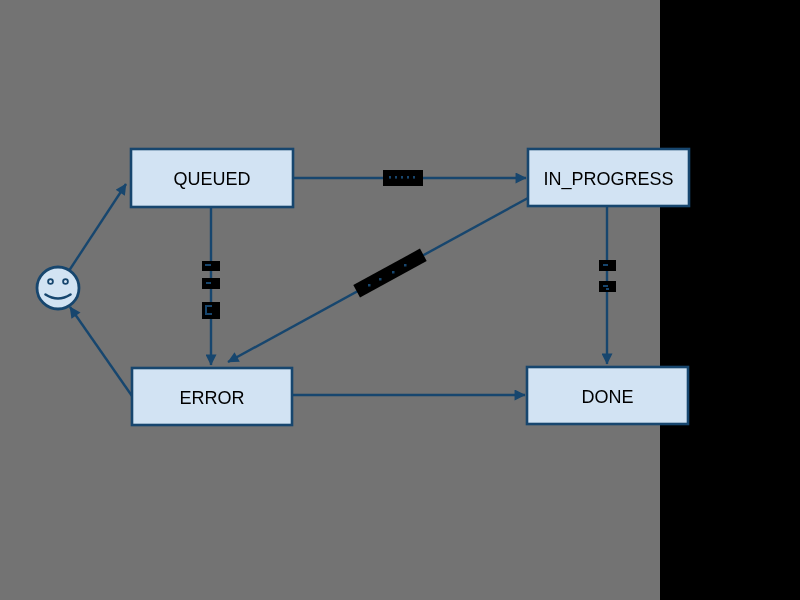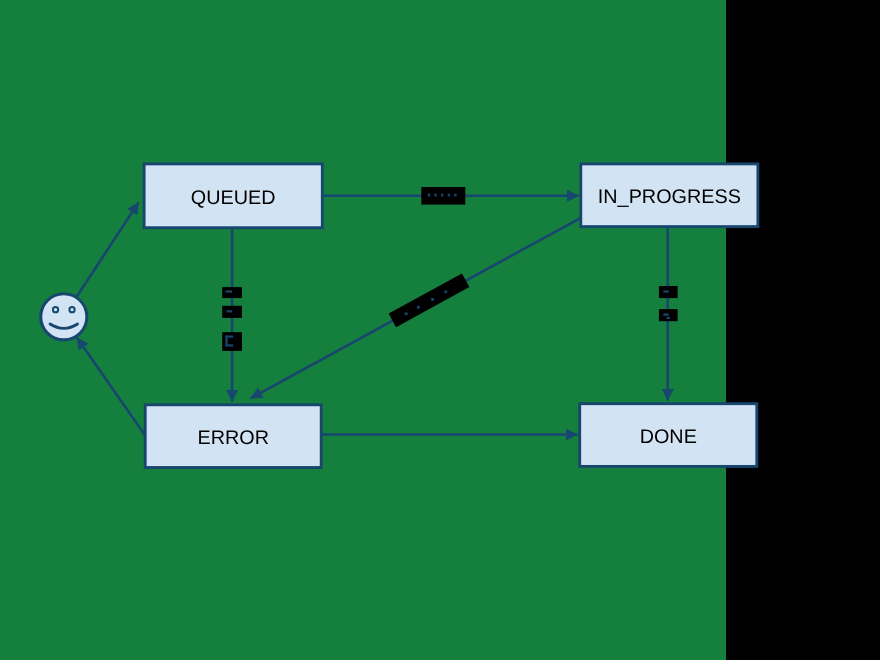--- a/index.html
+++ b/index.html
@@ -7,21 +7,21 @@
     padding: 0;
     background: #000000;
     width: 800px;
     height: 600px;
     overflow: hidden;
   }
   .stage {
     position: relative;
     width: 660px;
     height: 600px;
-    background: #15803d;
+    background: #737373;
   }
   svg { display: block; }
   svg text {
     font-family: "Liberation Sans", sans-serif;
     font-size: 18px;
     fill: #000000;
   }
   .node-box {
     fill: #d2e3f3;
     stroke: #17466e;

